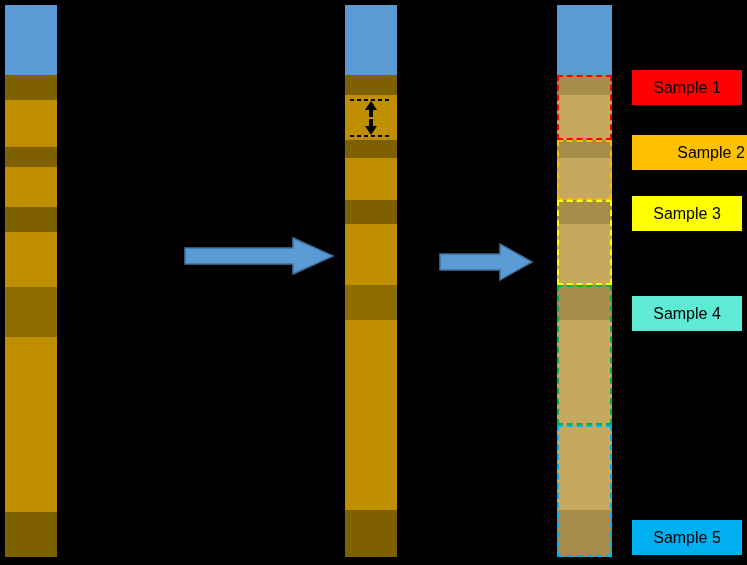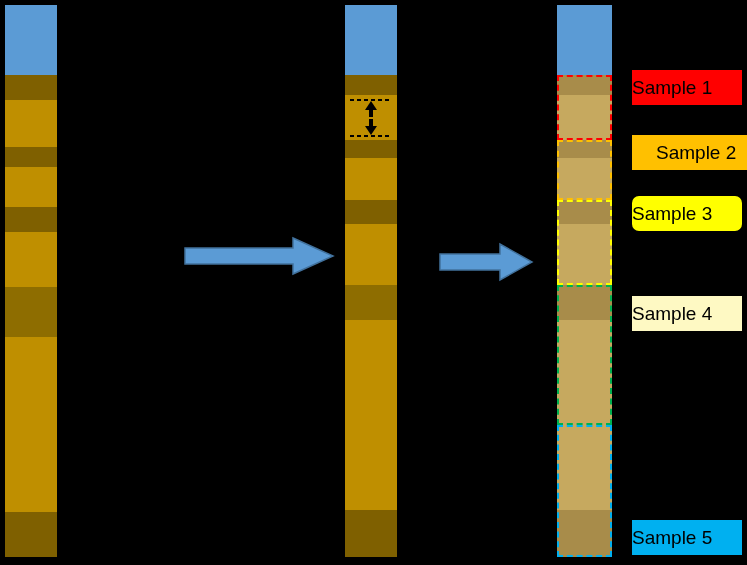--- a/index.html
+++ b/index.html
@@ -33,23 +33,23 @@
     border-style:dashed;
   }
   .legend{
     position:absolute;
     left:632px;top:0;width:110px;height:565px;
   }
   .legend-box{
     position:absolute;
     left:0;width:110px;height:35px;
     line-height:35px;
-    text-align:left;
+    text-align:center;
     color:#000000;
-    font-size:19px;
+    font-size:16px;
   }
   svg.overlay{
     position:absolute;left:0;top:0;
     pointer-events:none;
   }
 </style>
 </head>
 <body>
 
 <div class="stage" style="background: rgb(0, 0, 0);">
@@ -95,22 +95,22 @@
       <div class="region" style="top: 70px; height: 65px; border-color: rgb(255, 0, 0);"></div>
       <div class="region" style="top: 135px; height: 60px; border-color: rgb(255, 192, 0);"></div>
       <div class="region" style="top: 195px; height: 85px; border-color: rgb(255, 255, 0);"></div>
       <div class="region" style="top: 280px; height: 140px; border-color: rgb(0, 176, 80);"></div>
       <div class="region" style="top: 420px; height: 132px; border-color: rgb(0, 176, 240);"></div>
     </div>
 
   <div class="legend">
       <div class="legend-box" style="top: 70px; background: rgb(255, 0, 0);">Sample 1</div>
       <div class="legend-box" style="top: 135px; background: rgb(255, 192, 0); padding-left: 24px;">Sample 2</div>
-      <div class="legend-box" style="top: 196px; background: rgb(255, 255, 0); border-radius: 7px;">Sample 3</div>
-      <div class="legend-box" style="top: 296px; background: #fef9c3;">Sample 4</div>
+      <div class="legend-box" style="top: 196px; background: rgb(255, 255, 0);">Sample 3</div>
+      <div class="legend-box" style="top: 296px; background: #5eead4;">Sample 4</div>
       <div class="legend-box" style="top: 520px; background: rgb(0, 176, 240);">Sample 5</div>
     </div>
 
   <svg class="overlay" width="747" height="565" viewBox="0 0 747 565">
 
     <polygon class="blue-arrow" points="185,248 293,248 293,238 333,256 293,274 293,264 185,264" fill="#5B9BD5" stroke="#41719C" stroke-width="1.5"></polygon>
     <polygon class="blue-arrow" points="440,254 500,254 500,244 532,262 500,280 500,270 440,270" fill="#5B9BD5" stroke="#41719C" stroke-width="1.5"></polygon>
 
     <line class="measure-line" x1="350" y1="100" x2="392" y2="100" stroke-width="2" stroke-dasharray="4 3" stroke="#000000"></line>
     <line class="measure-line" x1="350" y1="136" x2="392" y2="136" stroke-width="2" stroke-dasharray="4 3" stroke="#000000"></line>

